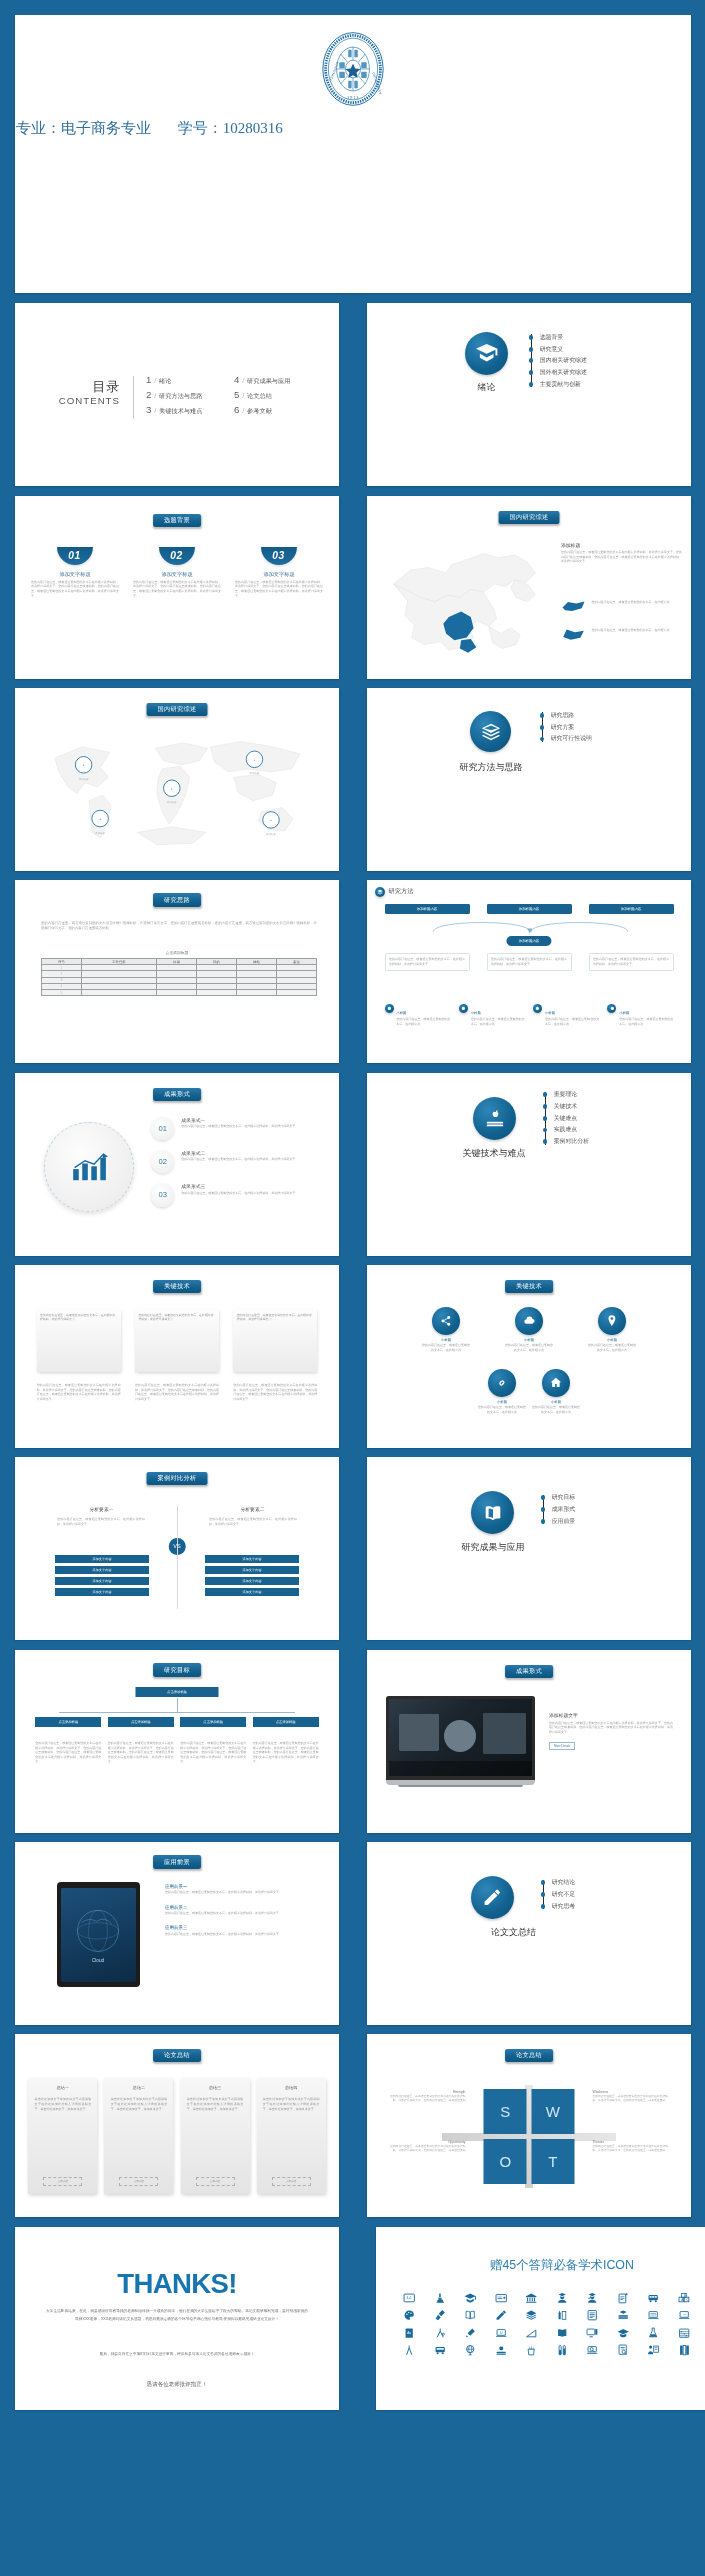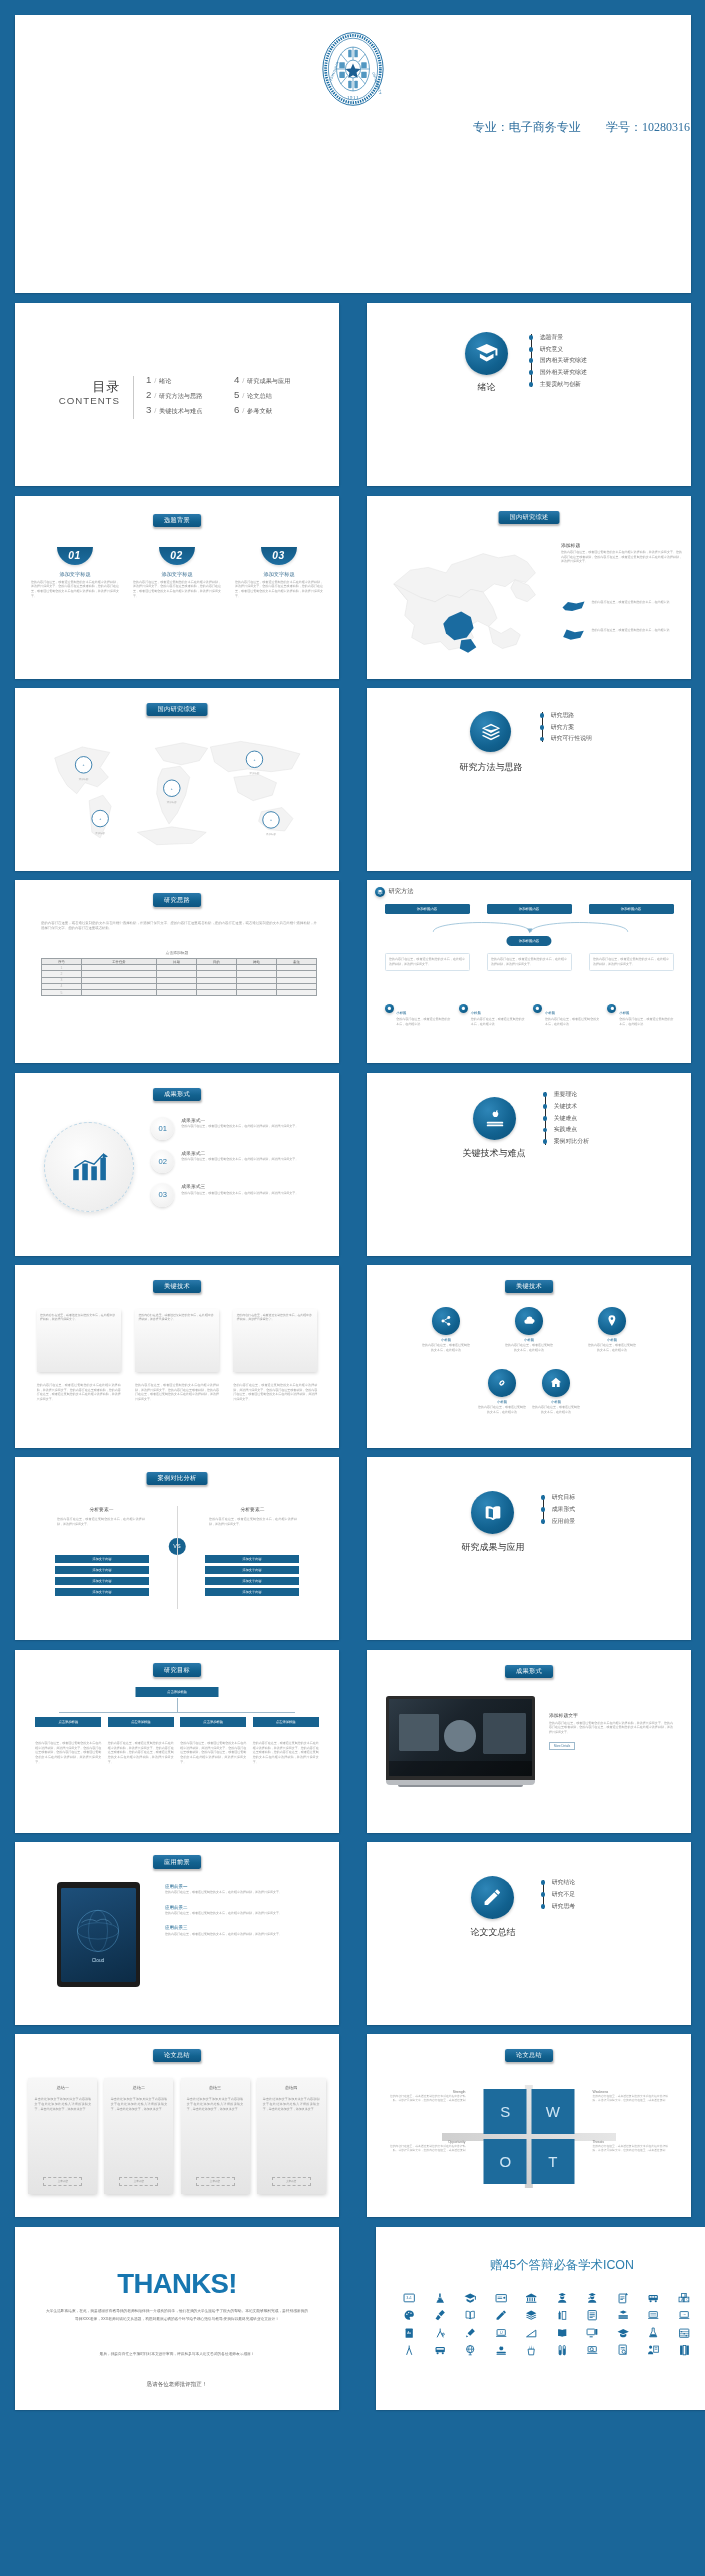--- a/index.html
+++ b/index.html
@@ -142,21 +142,21 @@
           <rect x="39" y="72" width="5" height="11" rx="1"></rect>
               <rect x="48" y="72" width="5" height="11" rx="1"></rect>
         </g>
         <polygon points="46,47 49.2,54.2 57,55 51.2,60.2 52.8,68 46,64 39.2,68 40.8,60.2 35,55 42.8,54.2" fill="#1d5f92"></polygon>
         <text x="46" y="99" font-size="7" fill="#1d6ea4" text-anchor="middle" font-family="'Liberation Serif',serif" letter-spacing="1">1911</text>
         <text x="15" y="73" font-size="5" fill="#1d6ea4" transform="rotate(-70 15 73)" font-family="'Liberation Sans',sans-serif" letter-spacing=".5">TSINGHUA</text>
         <text x="74" y="60" font-size="5" fill="#1d6ea4" transform="rotate(72 74 60)" font-family="'Liberation Sans',sans-serif" letter-spacing=".5">UNIVERSITY</text>
       </svg>
     </div>
 
-    <div style="position:absolute; left:0; right:0; top:103px; text-align:right; color:#2f6f9e; font-size:12px; font-family:'Liberation Serif',serif;">
+    <div style="position:absolute; left:0; right:0; top:103px; text-align:left; color:#2f6f9e; font-size:15px; font-family:'Liberation Serif',serif;">
       <span>专业：电子商务专业</span>
       <span style="display:inline-block;width:19.3px"></span>
       <span>学号：10280316</span>
     </div>
 
 
   </div>
 </div>
 
 <div class="slide" style="left:15px; top:303px; width:324px; height:183px;">
@@ -827,21 +827,21 @@
   </div>
 </div>
 
 <div class="slide" style="left:367px; top:1842px; width:324px; height:183px;">
   <div class="slide-inner">
     <div class="circ-icon" style="position:absolute; left:103px; top:33px; width:43px; height:43px;">
       <svg width="20.7" height="20.7" viewBox="0 0 24 24" fill="#fff">
             <path d="M3 17.2V21h3.8L18 9.8 14.2 6 3 17.2zM20.7 7.1c.4-.4.4-1 0-1.4l-2.4-2.4a1 1 0 0 0-1.4 0l-1.9 1.9L18.8 9l1.9-1.9z"></path>
           </svg>
     </div>
-    <div class="big-label" style="left:69px; top:83px; width:112px; text-align:center;">论文文总结</div>
+    <div class="big-label" style="left:56px; top:83px; width:112px; text-align:right;">论文文总结</div>
     <div class="agenda" id="agenda-conclusion" style="left:172px; top:34px; width:138px;">
           <div class="spine"></div>
           <div class="row">
         <span class="dot"></span>
         <span class="txt">研究结论</span>
           </div>
           <div class="row">
         <span class="dot"></span>
         <span class="txt">研究不足</span>
           </div>

